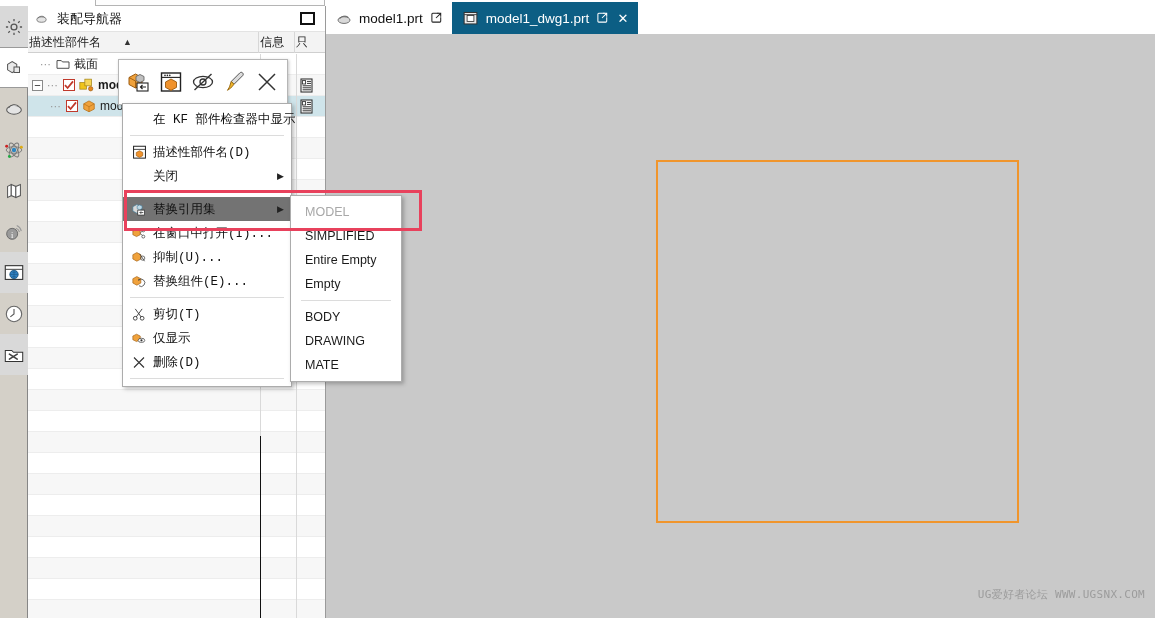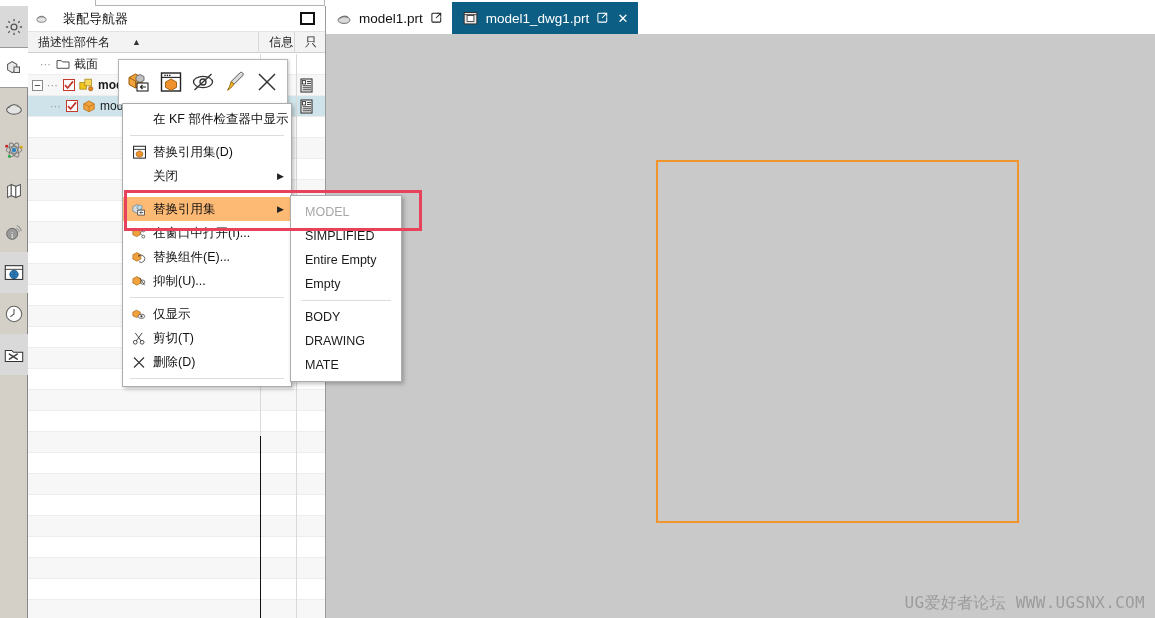--- a/index.html
+++ b/index.html
@@ -17,26 +17,26 @@
 
   
   .rail{position:absolute;left:0;top:6px;width:28px;height:612px;background:#d4d0c8;border-right:1px solid #868686;box-sizing:border-box;}
   .rail-btn{position:relative;width:28px;height:41px;display:flex;align-items:center;justify-content:center;box-sizing:border-box;}
   .rail-btn.sel{background:#ffffff;border-top:1px solid #9a9a9a;border-bottom:1px solid #9a9a9a;}
   .rail-btn.frame{background:#d9d9d9;}
   .rail-ico{width:22px;height:22px;display:block;}
 
   
   .nav{position:absolute;left:28px;top:6px;width:298px;height:612px;background:#ffffff;border-right:1px solid #9a9a9a;box-sizing:border-box;overflow:hidden;}
-  .nav-title{height:26px;display:flex;align-items:center;gap:14px;padding:0 6px;background:#ffffff;border-bottom:1px solid #e3e3e3;box-sizing:border-box;}
+  .nav-title{height:26px;display:flex;align-items:center;gap:8px;padding:0 6px;background:#ffffff;border-bottom:1px solid #e3e3e3;box-sizing:border-box;}
   .nav-title-txt{font-size:13px;color:#111;}
   .nav-pin{margin-left:auto;width:15px;height:13px;border:2px solid #111;box-sizing:border-box;margin-right:4px;}
 
   .cols{height:21px;display:flex;align-items:center;background:#f3f3f3;border-bottom:1px solid #cfcfcf;box-sizing:border-box;font-size:12px;color:#222;}
-  .col{height:21px;display:flex;align-items:center;padding-left:10px;border-right:1px solid #d7d7d7;box-sizing:border-box;}
+  .col{height:21px;display:flex;align-items:center;padding-left:1px;border-right:1px solid #d7d7d7;box-sizing:border-box;}
   .col.c1{width:232px;}
   .col.c2{width:36px;}
   .col.c3{width:30px;border-right:none;}
   .sortarrow{margin-left:22px;font-size:9px;color:#333;}
 
   .rows{position:absolute;left:0;top:48px;width:298px;height:570px;}
   .trow{position:relative;height:21px;border-bottom:1px solid #ededed;box-sizing:border-box;display:flex;align-items:center;}
   .trow.alt{background:#f7f7f7;}
   .trow.hl{background:#cfe4ea;}
   .rowdiv{position:absolute;left:232px;top:0;width:1px;height:21px;background:#d9d9d9;}
@@ -50,23 +50,23 @@
   .infoico{position:absolute;left:272px;top:3px;}
   .vline{position:absolute;left:232px;top:0;width:1px;background:#111;}
 
   
   .ftool{position:absolute;left:118px;top:59px;width:170px;height:46px;background:#fff;border:1px solid #b6b6b6;box-shadow:1px 1px 3px rgba(0,0,0,.22);display:flex;align-items:center;justify-content:space-around;padding:0 4px;box-sizing:border-box;z-index:40;}
   .ftool-ico{width:28px;height:28px;display:flex;align-items:center;justify-content:center;}
 
   
   .ctx{position:absolute;left:122px;top:103px;width:170px;background:#ffffff;border:1px solid #acacac;box-shadow:2px 2px 4px rgba(0,0,0,.25);padding:3px 0;box-sizing:border-box;z-index:50;}
   .mi{position:relative;height:24px;display:flex;align-items:center;padding:0 6px;box-sizing:border-box;font-size:12.5px;color:#111;white-space:nowrap;}
-  .mi.sel{background:#fdba74;}
+  .mi.sel{background:#737373;}
   .mi-ic{width:20px;height:18px;display:flex;align-items:center;justify-content:center;flex:0 0 20px;margin-right:4px;}
-  .mi-lb{flex:1;}
+  .mi-lb{flex:1;font-family:Liberation Mono, monospace;}
   .mi-ar{position:absolute;right:7px;font-size:9px;color:#222;}
   .msep{height:1px;background:#dcdcdc;margin:4px 7px;}
 
   
   .sub{position:absolute;left:290px;top:195px;width:112px;background:#ffffff;border:1px solid #acacac;box-shadow:2px 2px 4px rgba(0,0,0,.25);padding:4px 0;box-sizing:border-box;z-index:55;}
   .si{height:24px;display:flex;align-items:center;padding-left:14px;box-sizing:border-box;font-size:12.5px;color:#1b1b1b;white-space:nowrap;}
   .si.dis{color:#a8a8a8;text-align:center;}
   .ssep{height:1px;background:#dcdcdc;margin:4px 10px;}
 
   
@@ -74,21 +74,21 @@
 
   
   .main{position:absolute;left:326px;top:0;width:829px;height:508px;background:#737373;}
   .tabbar{position:absolute;left:0;top:0;width:829px;height:34px;background:#ffffff;display:flex;align-items:flex-end;}
   .tab{height:32px;display:flex;align-items:center;gap:7px;padding:0 10px;font-size:13.5px;box-sizing:border-box;}
   .tab.inactive{color:#111;background:#ffffff;}
   .tab.active{color:#ffffff;background:#0c5e84;}
   .tab-x{font-size:13px;font-weight:bold;margin-left:2px;}
   .canvas{position:absolute;left:0;top:34px;width:829px;height:584px;background:#c9c9c9;}
   .sheet{position:absolute;border:2px solid #f0952c;box-sizing:border-box;}
-  .wm{position:absolute;right:10px;bottom:4px;font-size:16px;color:#9c9c9c;font-family:"DejaVu Sans Mono","Liberation Mono",monospace;letter-spacing:.3px;}
+  .wm{position:absolute;right:10px;bottom:16px;font-size:11px;color:#9c9c9c;font-family:"DejaVu Sans Mono","Liberation Mono",monospace;letter-spacing:.3px;}
 </style>
 </head>
 <body>
 
 <div class="root">
 
   <div class="top-sliver">
     <div class="sliver-box" style="left:95px;width:230px;"></div>
     <div class="sliver-box" style="left:333px;width:218px;"></div>
     <div class="sliver-box" style="left:560px;width:200px;"></div>
@@ -434,21 +434,21 @@
     <div class="msep"></div>
 
     <div class="mi">
       <span class="mi-ic">
         <svg width="15" height="15" viewBox="0 0 24 24">
           <rect x="2.5" y="2" width="19" height="19" fill="#fff" stroke="#222" stroke-width="1.6"></rect>
           <line x1="2.5" y1="7" x2="21.5" y2="7" stroke="#222" stroke-width="1.3"></line>
           <path d="M6.8 12L12 9.2l5.2 2.8v5L12 19.8 6.8 17z" fill="#f0922c" stroke="#9c5a0f" stroke-width="1"></path>
         </svg>
       </span>
-      <span class="mi-lb">替换引用集(D)</span>
+      <span class="mi-lb">描述性部件名(D)</span>
     </div>
 
     <div class="mi">
       <span class="mi-ic"></span>
       <span class="mi-lb">关闭</span>
       <span class="mi-ar">▶</span>
     </div>
     <div class="msep"></div>
 
     <div class="mi sel">
@@ -474,60 +474,60 @@
           <path d="M15 11l3.5-3M15 12l3.5 3" stroke="#333" stroke-width="1" fill="none"></path>
         </svg>
       </span>
       <span class="mi-lb">在窗口中打开(I)...</span>
     </div>
 
     <div class="mi">
       <span class="mi-ic">
         <svg width="16" height="15" viewBox="0 0 26 24">
           <path d="M3 7.5L9.5 4l6.5 3.5v7L9.5 18 3 14.5z" fill="#f0a23c" stroke="#9c5a0f" stroke-width="1"></path>
+          <path d="M14 6l8 12" stroke="#444" stroke-width="1.4"></path>
+          <circle cx="19" cy="13" r="3.4" fill="none" stroke="#444" stroke-width="1.2"></circle>
+        </svg>
+      </span>
+      <span class="mi-lb">抑制(U)...</span>
+    </div>
+
+    <div class="mi">
+      <span class="mi-ic">
+        <svg width="16" height="15" viewBox="0 0 26 24">
+          <path d="M3 7.5L9.5 4l6.5 3.5v7L9.5 18 3 14.5z" fill="#f0a23c" stroke="#9c5a0f" stroke-width="1"></path>
           <path d="M13 19a6 6 0 1 0-1-9" fill="none" stroke="#444" stroke-width="1.3"></path>
           <path d="M12.5 7.2l-.8 3 3-.6z" fill="#444"></path>
         </svg>
       </span>
       <span class="mi-lb">替换组件(E)...</span>
     </div>
-
-    <div class="mi">
-      <span class="mi-ic">
-        <svg width="16" height="15" viewBox="0 0 26 24">
-          <path d="M3 7.5L9.5 4l6.5 3.5v7L9.5 18 3 14.5z" fill="#f0a23c" stroke="#9c5a0f" stroke-width="1"></path>
-          <path d="M14 6l8 12" stroke="#444" stroke-width="1.4"></path>
-          <circle cx="19" cy="13" r="3.4" fill="none" stroke="#444" stroke-width="1.2"></circle>
-        </svg>
-      </span>
-      <span class="mi-lb">抑制(U)...</span>
-    </div>
     <div class="msep"></div>
 
+
+    <div class="mi">
+      <span class="mi-ic">
+        <svg width="16" height="15" viewBox="0 0 24 24">
+          <circle cx="6" cy="18" r="3" fill="none" stroke="#333" stroke-width="1.4"></circle>
+          <circle cx="17" cy="18" r="3" fill="none" stroke="#333" stroke-width="1.4"></circle>
+          <path d="M7.5 16L17 3M15.5 16L6 3" stroke="#333" stroke-width="1.4" fill="none"></path>
+        </svg>
+      </span>
+      <span class="mi-lb">剪切(T)</span>
+    </div>
 
     <div class="mi">
       <span class="mi-ic">
         <svg width="16" height="15" viewBox="0 0 26 24">
           <path d="M3 8L9 5l6 3v6l-6 3-6-3z" fill="#f0a23c" stroke="#9c5a0f" stroke-width="1"></path>
           <ellipse cx="17" cy="15" rx="5.4" ry="3.4" fill="#fff" stroke="#333" stroke-width="1.1"></ellipse>
           <circle cx="17" cy="15" r="1.8" fill="#333"></circle>
         </svg>
       </span>
       <span class="mi-lb">仅显示</span>
-    </div>
-
-    <div class="mi">
-      <span class="mi-ic">
-        <svg width="16" height="15" viewBox="0 0 24 24">
-          <circle cx="6" cy="18" r="3" fill="none" stroke="#333" stroke-width="1.4"></circle>
-          <circle cx="17" cy="18" r="3" fill="none" stroke="#333" stroke-width="1.4"></circle>
-          <path d="M7.5 16L17 3M15.5 16L6 3" stroke="#333" stroke-width="1.4" fill="none"></path>
-        </svg>
-      </span>
-      <span class="mi-lb">剪切(T)</span>
     </div>
 
 
     <div class="mi">
       <span class="mi-ic">
         <svg width="16" height="15" viewBox="0 0 24 24">
           <path d="M4 4l16 16M20 4L4 20" stroke="#333" stroke-width="1.8" fill="none"></path>
         </svg>
       </span>
       <span class="mi-lb">删除(D)</span>

